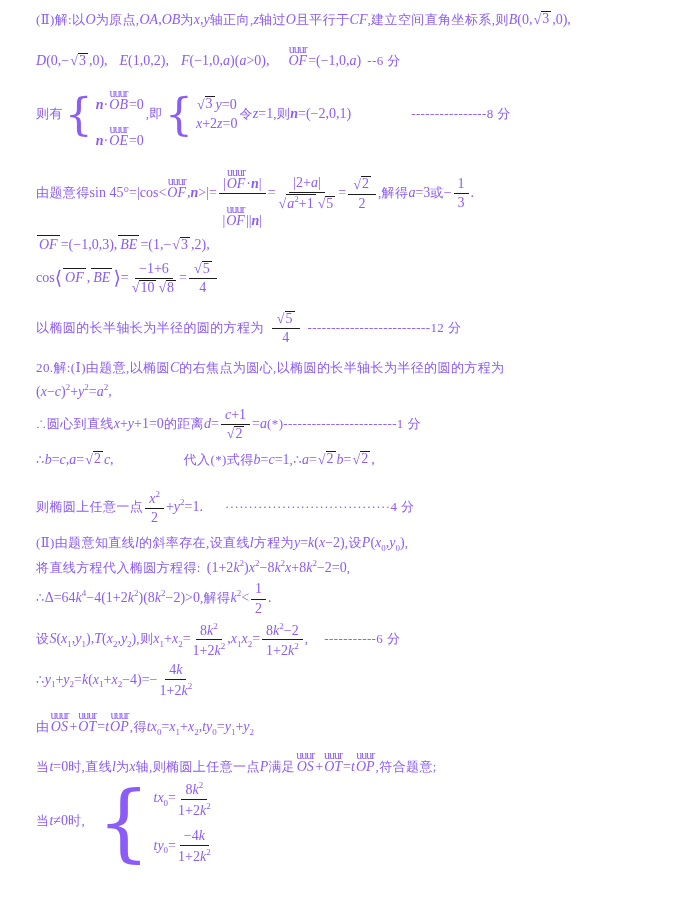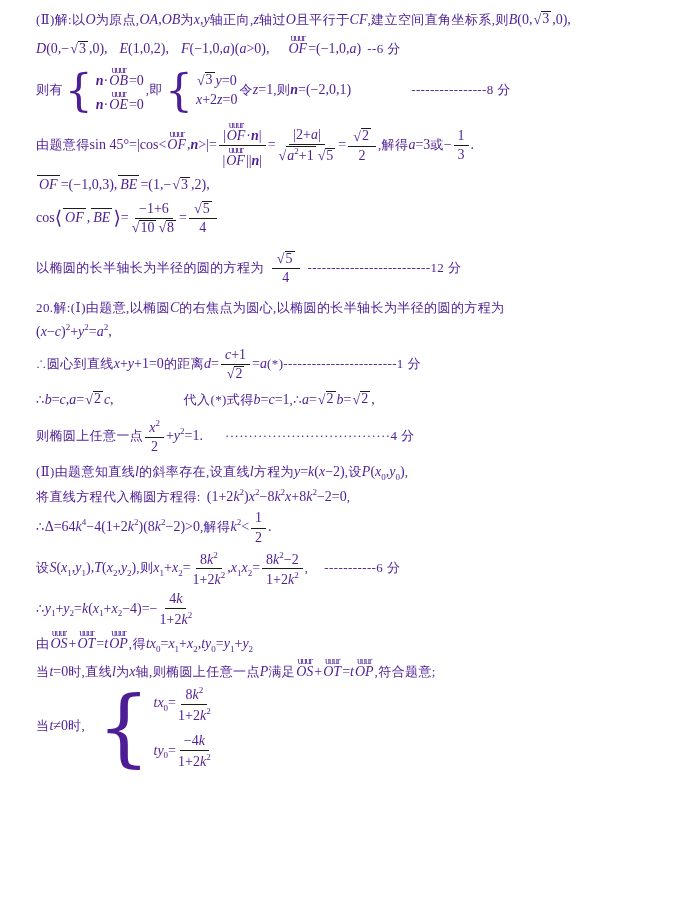--- a/index.html
+++ b/index.html
@@ -1,18 +1,18 @@
 <!DOCTYPE html>
 <html><head>
 <meta charset="utf-8">
 <style>
   html,body{margin:0;padding:0;background:#e8e8e8;}
   .page{
     width:690px;height:909px;box-sizing:border-box;
-    background:#ffffff;color:#4c1d95;
+    background:#ffffff;color:#8b5cf6;
     font-family:"Liberation Serif","DejaVu Serif",serif;
     font-size:14px;
     padding:10px 16px 0 36px;
     overflow:hidden;
     margin:0 auto;
   }
   .ln{margin:0 0 5px 0;white-space:nowrap;line-height:1.45;}
   .zh{font-size:13px;letter-spacing:0.4px;}
   .mi{font-style:italic;}
   .mb{font-style:italic;font-weight:700;}
@@ -21,21 +21,21 @@
   sup.sp2{font-size:9px;}
   sub.sb2{font-size:9px;}
   .gap{display:inline-block;}
   .frac{display:inline-flex;flex-direction:column;align-items:center;vertical-align:middle;margin:0 2px;line-height:1.15;}
   .frac .num{border-bottom:1px solid #1c1c1c;padding:0 4px 1px;text-align:center;}
   .frac .den{padding-top:1px;text-align:center;}
   .sqrt{display:inline-flex;align-items:flex-end;margin:0 1px;}
   .sqrt .rad{line-height:1;}
   .sqrt .rbar{border-top:1.3px solid #1c1c1c;line-height:1.05;padding:0 2px 0 1px;}
   .vec{display:inline-block;text-align:center;line-height:1;vertical-align:baseline;margin:0 1px;}
-  .vec .uuur{display:block;font-size:10px;line-height:5px;height:6px;letter-spacing:-1px;}
+  .vec .uuur{display:block;font-size:12px;line-height:5px;height:6px;letter-spacing:-1px;margin-top:12px;}
   .vec .vbody{display:block;line-height:1.1;}
   .ovl{display:inline-block;border-top:1.3px solid #1c1c1c;padding:1px 2px 0;line-height:1.1;margin:0 1px;}
   .cases{display:inline-flex;align-items:center;vertical-align:middle;margin:0 2px;}
   .cases .brace{font-family:"DejaVu Serif",serif;font-size:44px;line-height:0.85;margin-right:3px;font-weight:400;}
   .cases.big .brace{font-size:84px;}
   .cases .crows{display:inline-flex;flex-direction:column;gap:2px;align-items:flex-start;}
   .cases.big .crows{gap:9px;}
   .cases .crow{display:inline-block;line-height:1.2;}
 </style>
 </head>
@@ -117,21 +117,21 @@
       </span><span class="gap" style="width: 6px;"></span><span class="zh">--------------------------12 分</span></div>
   <div class="ln" style="margin-bottom:2px;"><span class="zh">20.解:(Ⅰ)由题意,以椭圆</span><span class="mi">C</span><span class="zh">的右焦点为圆心,以椭圆的长半轴长为半径的圆的方程为</span></div>
   <div class="ln"><span class="mu">(</span><span class="mi">x</span><span class="mu">−</span><span class="mi">c</span><span class="mu">)</span><sup class="sp2">2</sup><span class="mu">+</span><span class="mi">y</span><sup class="sp2">2</sup><span class="mu">=</span><span class="mi">a</span><sup class="sp2">2</sup><span class="mu">,</span></div>
   <div class="ln" style="margin-bottom:7px;"><span class="zh">∴圆心到直线</span><span class="mi">x</span><span class="mu">+</span><span class="mi">y</span><span class="mu">+1=0</span><span class="zh">的距离</span><span class="mi">d</span><span class="mu">=</span><span class="frac">
         <span class="num"><span class="mi">c</span><span class="mu">+1</span></span>
         <span class="den"><span class="sqrt">
             <span class="rad">√</span>
             <span class="rbar"><span class="mu">2</span></span>
           </span></span>
       </span><span class="mu">=</span><span class="mi">a</span><span class="zh">(*)------------------------1 分</span></div>
-  <div class="ln" style="margin-bottom:8px;"><span class="zh">∴</span><span class="mi">b</span><span class="mu">=</span><span class="mi">c</span><span class="mu">,</span><span class="mi">a</span><span class="mu">=</span><span class="sqrt">
+  <div class="ln" style="margin-bottom:19px;"><span class="zh">∴</span><span class="mi">b</span><span class="mu">=</span><span class="mi">c</span><span class="mu">,</span><span class="mi">a</span><span class="mu">=</span><span class="sqrt">
         <span class="rad">√</span>
         <span class="rbar"><span class="mu">2</span></span>
       </span><span class="mi">c</span><span class="mu">,</span><span class="gap" style="width: 70px;"></span><span class="zh">代入(*)式得</span><span class="mi">b</span><span class="mu">=</span><span class="mi">c</span><span class="mu">=1</span><span class="zh">,∴</span><span class="mi">a</span><span class="mu">=</span><span class="sqrt">
         <span class="rad">√</span>
         <span class="rbar"><span class="mu">2</span></span>
       </span><span class="mi">b</span><span class="mu">=</span><span class="sqrt">
         <span class="rad">√</span>
         <span class="rbar"><span class="mu">2</span></span>
       </span><span class="mu">,</span></div>
   <div class="ln" style="margin-bottom:7px;"><span class="zh">则椭圆上任意一点</span><span class="frac">

